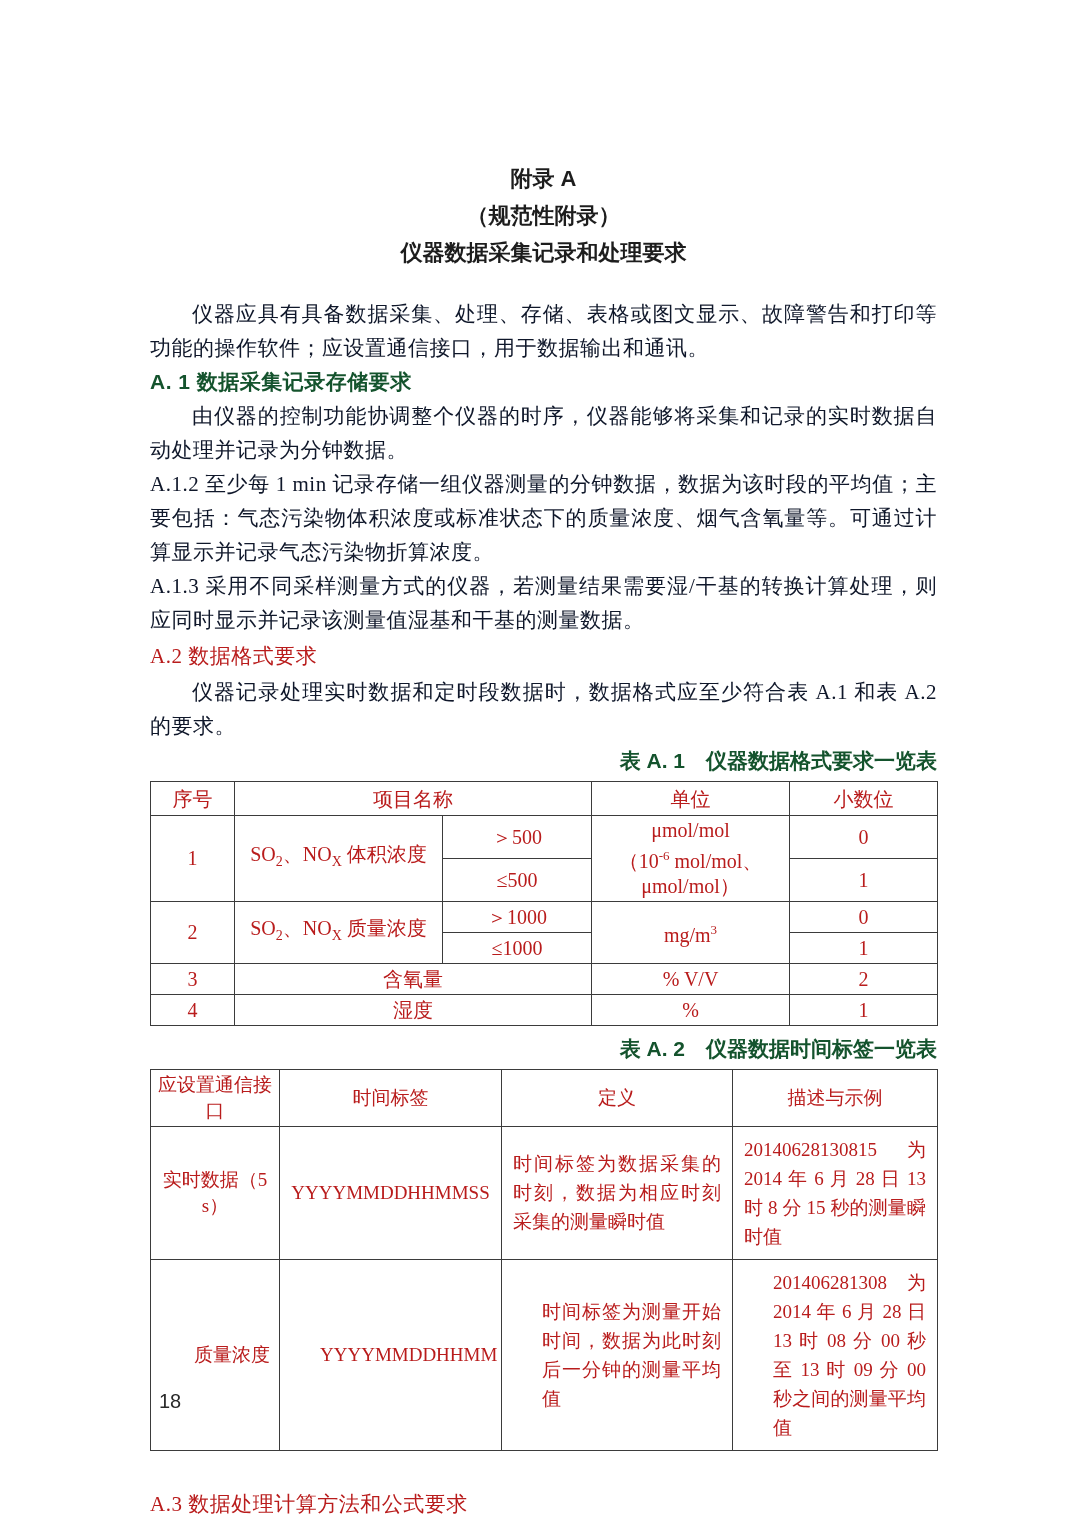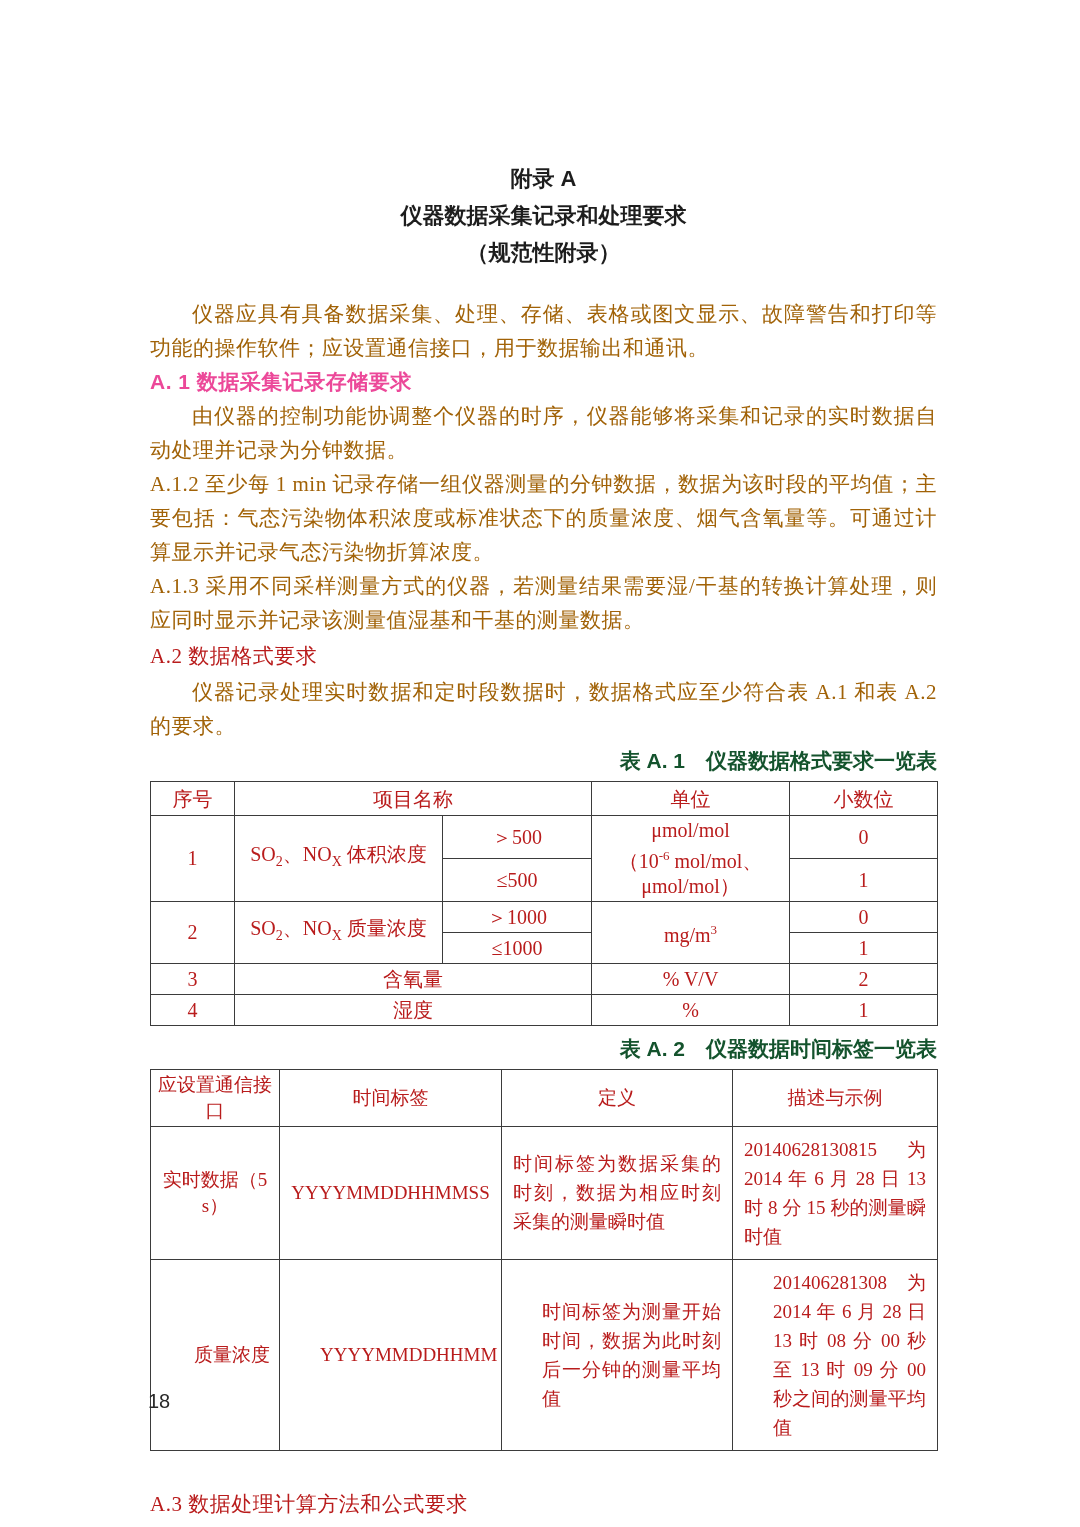--- a/index.html
+++ b/index.html
@@ -14,27 +14,27 @@
   }
   .content {
     position:absolute; left:150px; top:160px; width:787px;
   }
   
   .doc-title { text-align:center; font-family:"Liberation Sans","DejaVu Sans",sans-serif;
     font-weight:bold; font-size:22px; line-height:37px; color:#1d1d1d; }
   .title-gap { height:26px; }
   
   .para {
-    font-size:21px; line-height:34px; text-align:justify; color:#a16207;
+    font-size:21px; line-height:34px; text-align:justify; color:#0f172a;
     letter-spacing:0.5px;
   }
   .indent { text-indent:2em; }
   .hei-heading {
     font-family:"Liberation Sans","DejaVu Sans",sans-serif;
-    font-weight:bold; font-size:21px; line-height:34px; color:#ec4899;
+    font-weight:bold; font-size:21px; line-height:34px; color:#14532d;
     letter-spacing:0.5px;
   }
   .song-heading { font-size:21px; line-height:38px; color:#b91c1c; letter-spacing:0.5px; }
   
   .tbl-caption {
     text-align:right; font-family:"Liberation Sans","DejaVu Sans",sans-serif;
     font-weight:bold; font-size:21px; line-height:30px; color:#14532d;
     margin-top:3px; margin-bottom:5px;
   }
   
@@ -49,35 +49,35 @@
   .ta1 .unit-two-line { line-height:25px; }
   sub { font-size:14px; }
   sup { font-size:13px; }
   .ta2 td { font-size:19px; }
   .ta2 tr.hdr td { height:38px; }
   .ta2 .cell-left { text-align:justify; padding:8px 11px; line-height:29px; }
   .ta2 .row1 td { height:88px; }
   .ta2 .row2 td { height:122px;padding-left:40px; }
   
   .page-number {
-    position:absolute; left:148px; top:1390px;
+    position:absolute; left:159px; top:1390px;
     font-size:20px; color:#2a2a2a;
     font-family:"Liberation Sans","DejaVu Sans",sans-serif;
   }
   .after-tables-gap { height:34px; }
 </style>
 </head>
 <body>
 
 <div class="page">
   <div class="content">
 
     <div class="doc-title">附录 A</div>
+    <div class="doc-title">（规范性附录）</div>
     <div class="doc-title">仪器数据采集记录和处理要求</div>
-    <div class="doc-title">（规范性附录）</div>
 
     <div class="title-gap"></div>
 
     <p class="para indent">仪器应具有具备数据采集、处理、存储、表格或图文显示、故障警告和打印等功能的操作软件；应设置通信接口，用于数据输出和通讯。</p>
     <div class="hei-heading">A. 1 数据采集记录存储要求</div>
     <p class="para indent">由仪器的控制功能协调整个仪器的时序，仪器能够将采集和记录的实时数据自动处理并记录为分钟数据。</p>
     <p class="para">A.1.2 至少每 1 min 记录存储一组仪器测量的分钟数据，数据为该时段的平均值；主要包括：气态污染物体积浓度或标准状态下的质量浓度、烟气含氧量等。可通过计算显示并记录气态污染物折算浓度。</p>
     <p class="para">A.1.3 采用不同采样测量方式的仪器，若测量结果需要湿/干基的转换计算处理，则应同时显示并记录该测量值湿基和干基的测量数据。</p>
     <div class="song-heading">A.2 数据格式要求</div>
     <p class="para indent">仪器记录处理实时数据和定时段数据时，数据格式应至少符合表 A.1 和表 A.2 的要求。</p>

